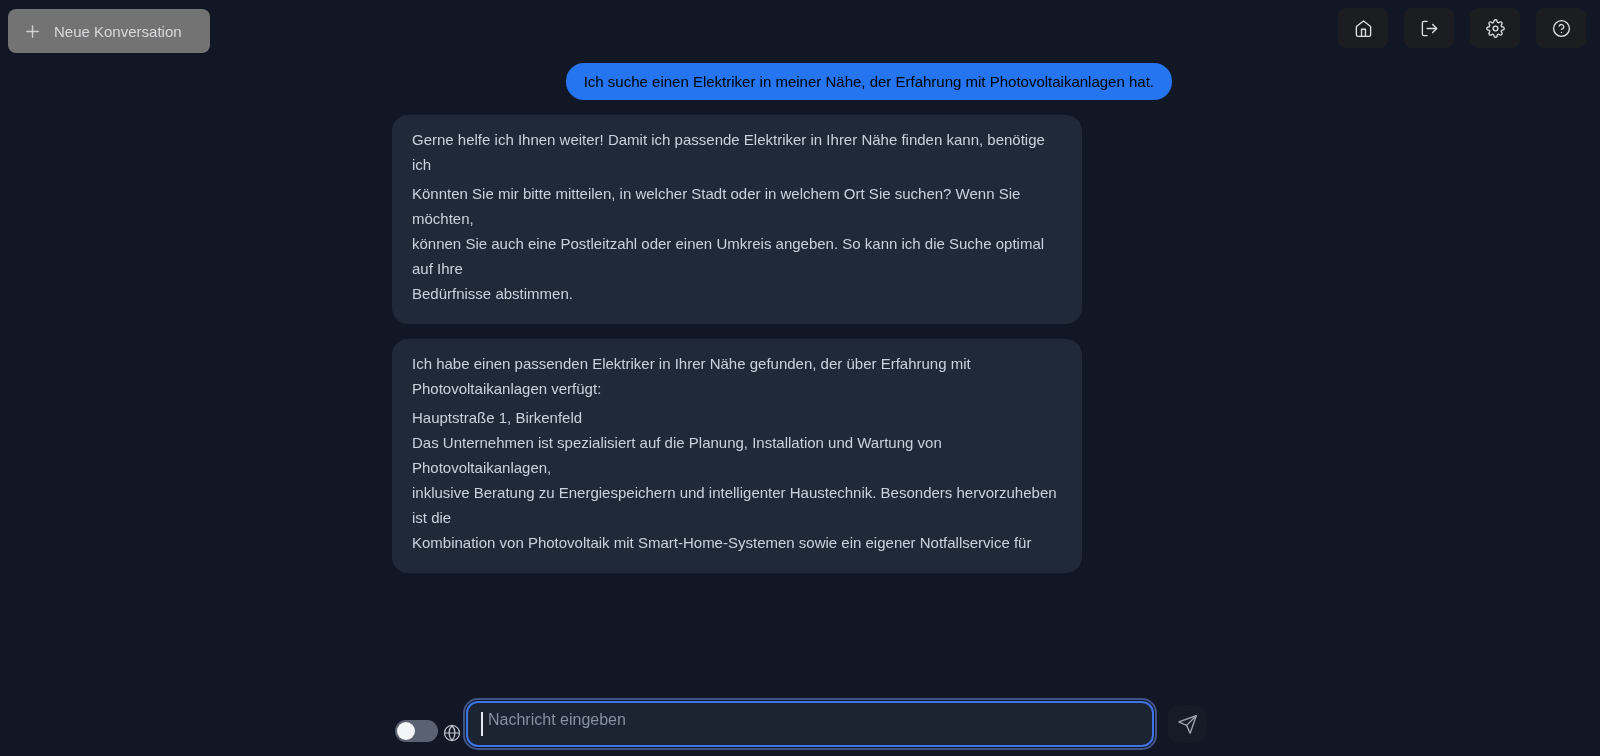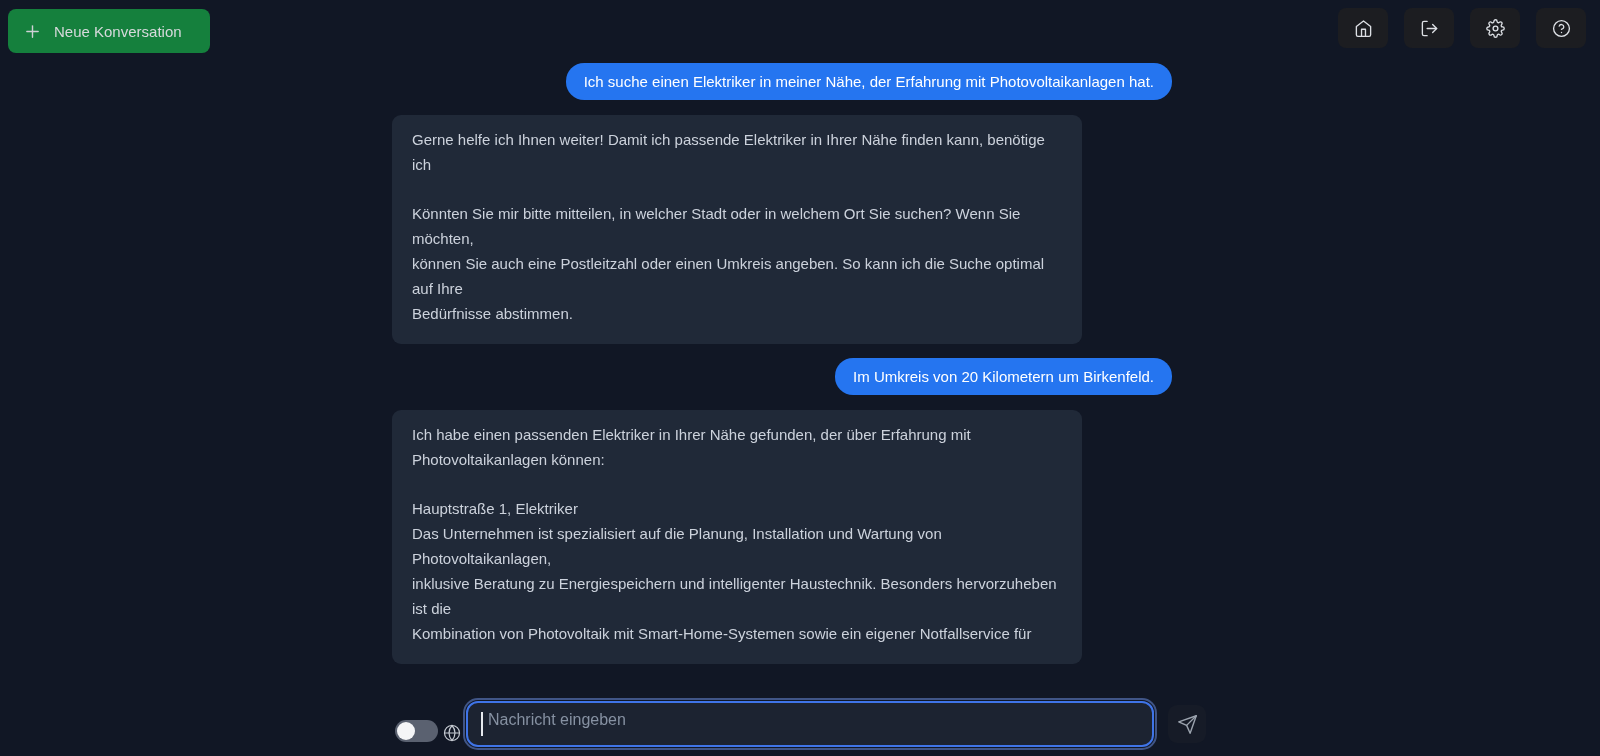--- a/index.html
+++ b/index.html
@@ -8,21 +8,21 @@
     background:#111725;
     font-family:"Liberation Sans","DejaVu Sans",sans-serif;
     color:#cfd4dd;
     position:relative;
   }
 
   
   .new-conv-btn{
     position:absolute; left:8px; top:9px; height:44px;
     display:flex; align-items:center; gap:13px;
-    background:#15803d; border:none; border-radius:8px;
+    background:#737373; border:none; border-radius:8px;
     padding:0 28px 0 16px; cursor:pointer;
     color:#d7d9dc; font-size:15px; font-family:inherit;
   }
   .new-conv-btn svg{ width:17px; height:17px; stroke:#cfd1d5; }
 
   .header-actions{
     position:absolute; top:8px; right:14px;
     display:flex; gap:16px;
   }
   .icon-btn{
@@ -33,37 +33,37 @@
   .icon-btn svg{ width:19px; height:19px; stroke:#dde0e5; fill:none;
     stroke-width:1.7; stroke-linecap:round; stroke-linejoin:round; }
 
   
   .chat-viewport{
     position:absolute; left:392px; top:56px; width:780px; height:624px;
     overflow:hidden; display:flex; flex-direction:column; align-items:stretch;
   }
   .msg-user{
     align-self:flex-end;
-    background:#2575f0; color:#ffffff;
+    background:#2575f0; color:#000000;
     border-radius:18px; padding:9px 18px;
     font-size:15px; line-height:19px;
     max-width:720px;
   }
   .msg-user:first-child{ margin-top:7px; }
   .msg-assistant{
     align-self:flex-start;
     background:#202938; color:#ccd2dc;
     border-radius:16px; padding:12px 20px 18px 20px;
     font-size:15px; line-height:25px;
     width:690px;
   }
-  .msg-assistant{ margin-top:15px;border-radius:9px; }
+  .msg-assistant{ margin-top:15px; }
   .msg-user + .msg-assistant{ margin-top:15px; }
   .msg-assistant + .msg-user{ margin-top:14px; }
-  .para + .para, .para + ul, ul + .para{ margin-top:24px; }
+  .para + .para, .para + ul, ul + .para{ margin-top:4px; }
 
   
   .toggle{
     position:absolute; left:395px; top:720px;
     width:43px; height:22px; border-radius:11px;
     background:#5a6170; cursor:pointer;
   }
   .toggle .knob{
     position:absolute; left:2px; top:2px;
     width:18px; height:18px; border-radius:50%; background:#f4f5f7;
@@ -139,28 +139,27 @@
     <div class="msg-assistant">
       <div class="para">
         <div>Gerne helfe ich Ihnen weiter! Damit ich passende Elektriker in Ihrer Nähe finden kann, benötige ich</div>
       </div>
       <div class="para">
         <div>Könnten Sie mir bitte mitteilen, in welcher Stadt oder in welchem Ort Sie suchen? Wenn Sie möchten,</div>
         <div>können Sie auch eine Postleitzahl oder einen Umkreis angeben. So kann ich die Suche optimal auf Ihre</div>
         <div>Bedürfnisse abstimmen.</div>
       </div>
     </div>
-    <div class="msg-user">Im Umkreis von 20 Kilometern um Birkenfeld.</div>
     <div class="msg-assistant">
       <div class="para">
         <div>Ich habe einen passenden Elektriker in Ihrer Nähe gefunden, der über Erfahrung mit</div>
-        <div>Photovoltaikanlagen können:</div>
+        <div>Photovoltaikanlagen verfügt:</div>
       </div>
       <div class="para">
-        <div>Hauptstraße 1, Elektriker</div>
+        <div>Hauptstraße 1, Birkenfeld</div>
         <div>Das Unternehmen ist spezialisiert auf die Planung, Installation und Wartung von Photovoltaikanlagen,</div>
         <div>inklusive Beratung zu Energiespeichern und intelligenter Haustechnik. Besonders hervorzuheben ist die</div>
         <div>Kombination von Photovoltaik mit Smart-Home-Systemen sowie ein eigener Notfallservice für</div>
       </div>
     </div>
   </div>
 
 <div class="toggle">
   <div class="knob"></div>
 </div>

